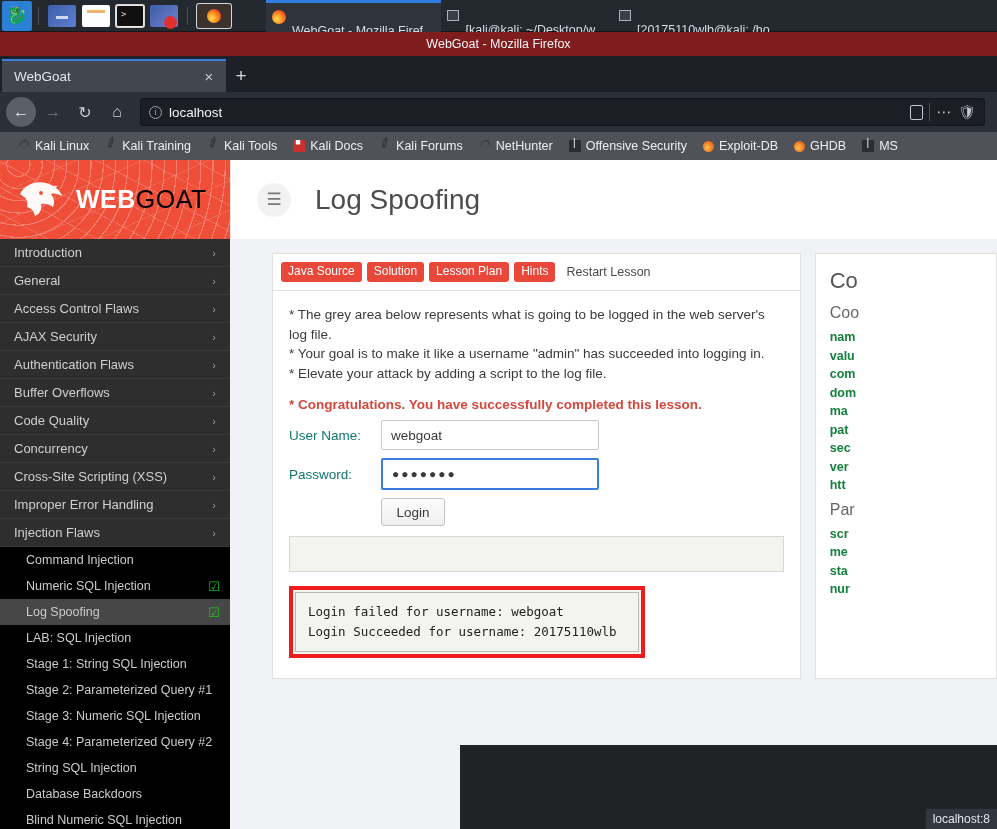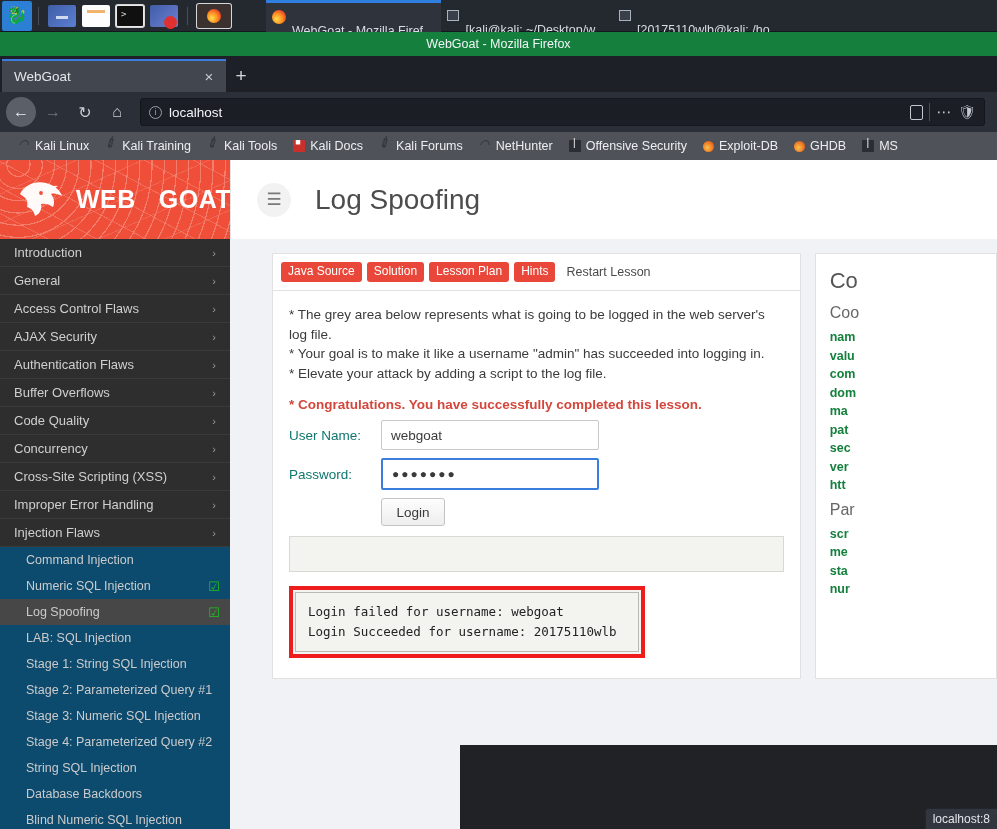--- a/index.html
+++ b/index.html
@@ -51,21 +51,21 @@
   .mini-win {
     width: 12px; height: 11px; border: 1.5px solid #aab2bd; background: #3a4049; flex: none;
   }
 
   
   .ff-window {
     position: absolute; left: 0; top: 32px; width: 997px; height: 797px;
     background: #1d2027;
   }
   .ff-titlebar {
-    height: 24px; background: #15803d; color: #f2f4f7;
+    height: 24px; background: #7f1d1d; color: #f2f4f7;
     display: flex; align-items: center; justify-content: center;
     font-size: 12.5px;
   }
   .ff-tabstrip { height: 36px; background: #1d2027; display: flex; align-items: flex-end; padding-left: 2px; }
   .ff-tab {
     width: 224px; height: 33px; background: #42464e; color: #e3e6ea;
     display: flex; align-items: center; padding: 0 8px 0 12px;
     border-top: 2px solid #3b7ddd; font-size: 13.5px; position: relative;
   }
   .ff-tab .t-label { flex: 1; white-space: nowrap; overflow: hidden; text-overflow: ellipsis; }
@@ -123,32 +123,32 @@
   }
   .web-net { position:absolute; inset:0; opacity:.30;
     background:
       repeating-radial-gradient(circle at 8% 6%, transparent 0 11px, rgba(255,255,255,.85) 11px 12.2px),
       repeating-linear-gradient(28deg, transparent 0 22px, rgba(255,255,255,.6) 22px 23px),
       repeating-linear-gradient(-24deg, transparent 0 26px, rgba(255,255,255,.45) 26px 27px);
   }
   .goat-head { position: relative; width: 52px; height: 48px; flex: none; z-index:2; }
   .wg-word { position: relative; z-index: 2; font-size: 25px; letter-spacing: .5px; font-weight: bold; }
   .wg-word .w1 { color: #ffffff; }
-  .wg-word .w2 { color: #ffffff; font-weight: bold; margin-left: 23px; }
+  .wg-word .w2 { color: #000000; font-weight: normal; }
   .side-scroll { height: 590px; overflow: hidden; }
   .cat {
     height: 28px; display: flex; align-items: center; padding: 0 14px;
     color: #cfcfcf; font-size: 13px; border-bottom: 1px solid #3a3a3a;
     background: #2e2e2e;
   }
   .cat .cname { flex: 1; }
   .chev { color: #9a9a9a; font-size: 11px; }
   .leaf {
     height: 26px; display: flex; align-items: center; padding: 0 10px 0 26px;
-    color: #cbcbcb; font-size: 12.5px; background: #0c4a6e; gap: 6px;
+    color: #cbcbcb; font-size: 12.5px; background: #000000; gap: 6px;
   }
   .leaf.sel { background: #474747; }
   .leaf .lname { flex: 1; }
   .check { color: #1fc41f; font-size: 13px; }
 
   
   .wg-main { position: absolute; left: 230px; top: 0; width: 767px; height: 669px; background: #f1f2f5; }
   .wg-header {
     height: 79px; background: #ffffff; display: flex; align-items: center;
     padding-left: 26px; gap: 24px; border-left: 1px solid #e3e3e3;

